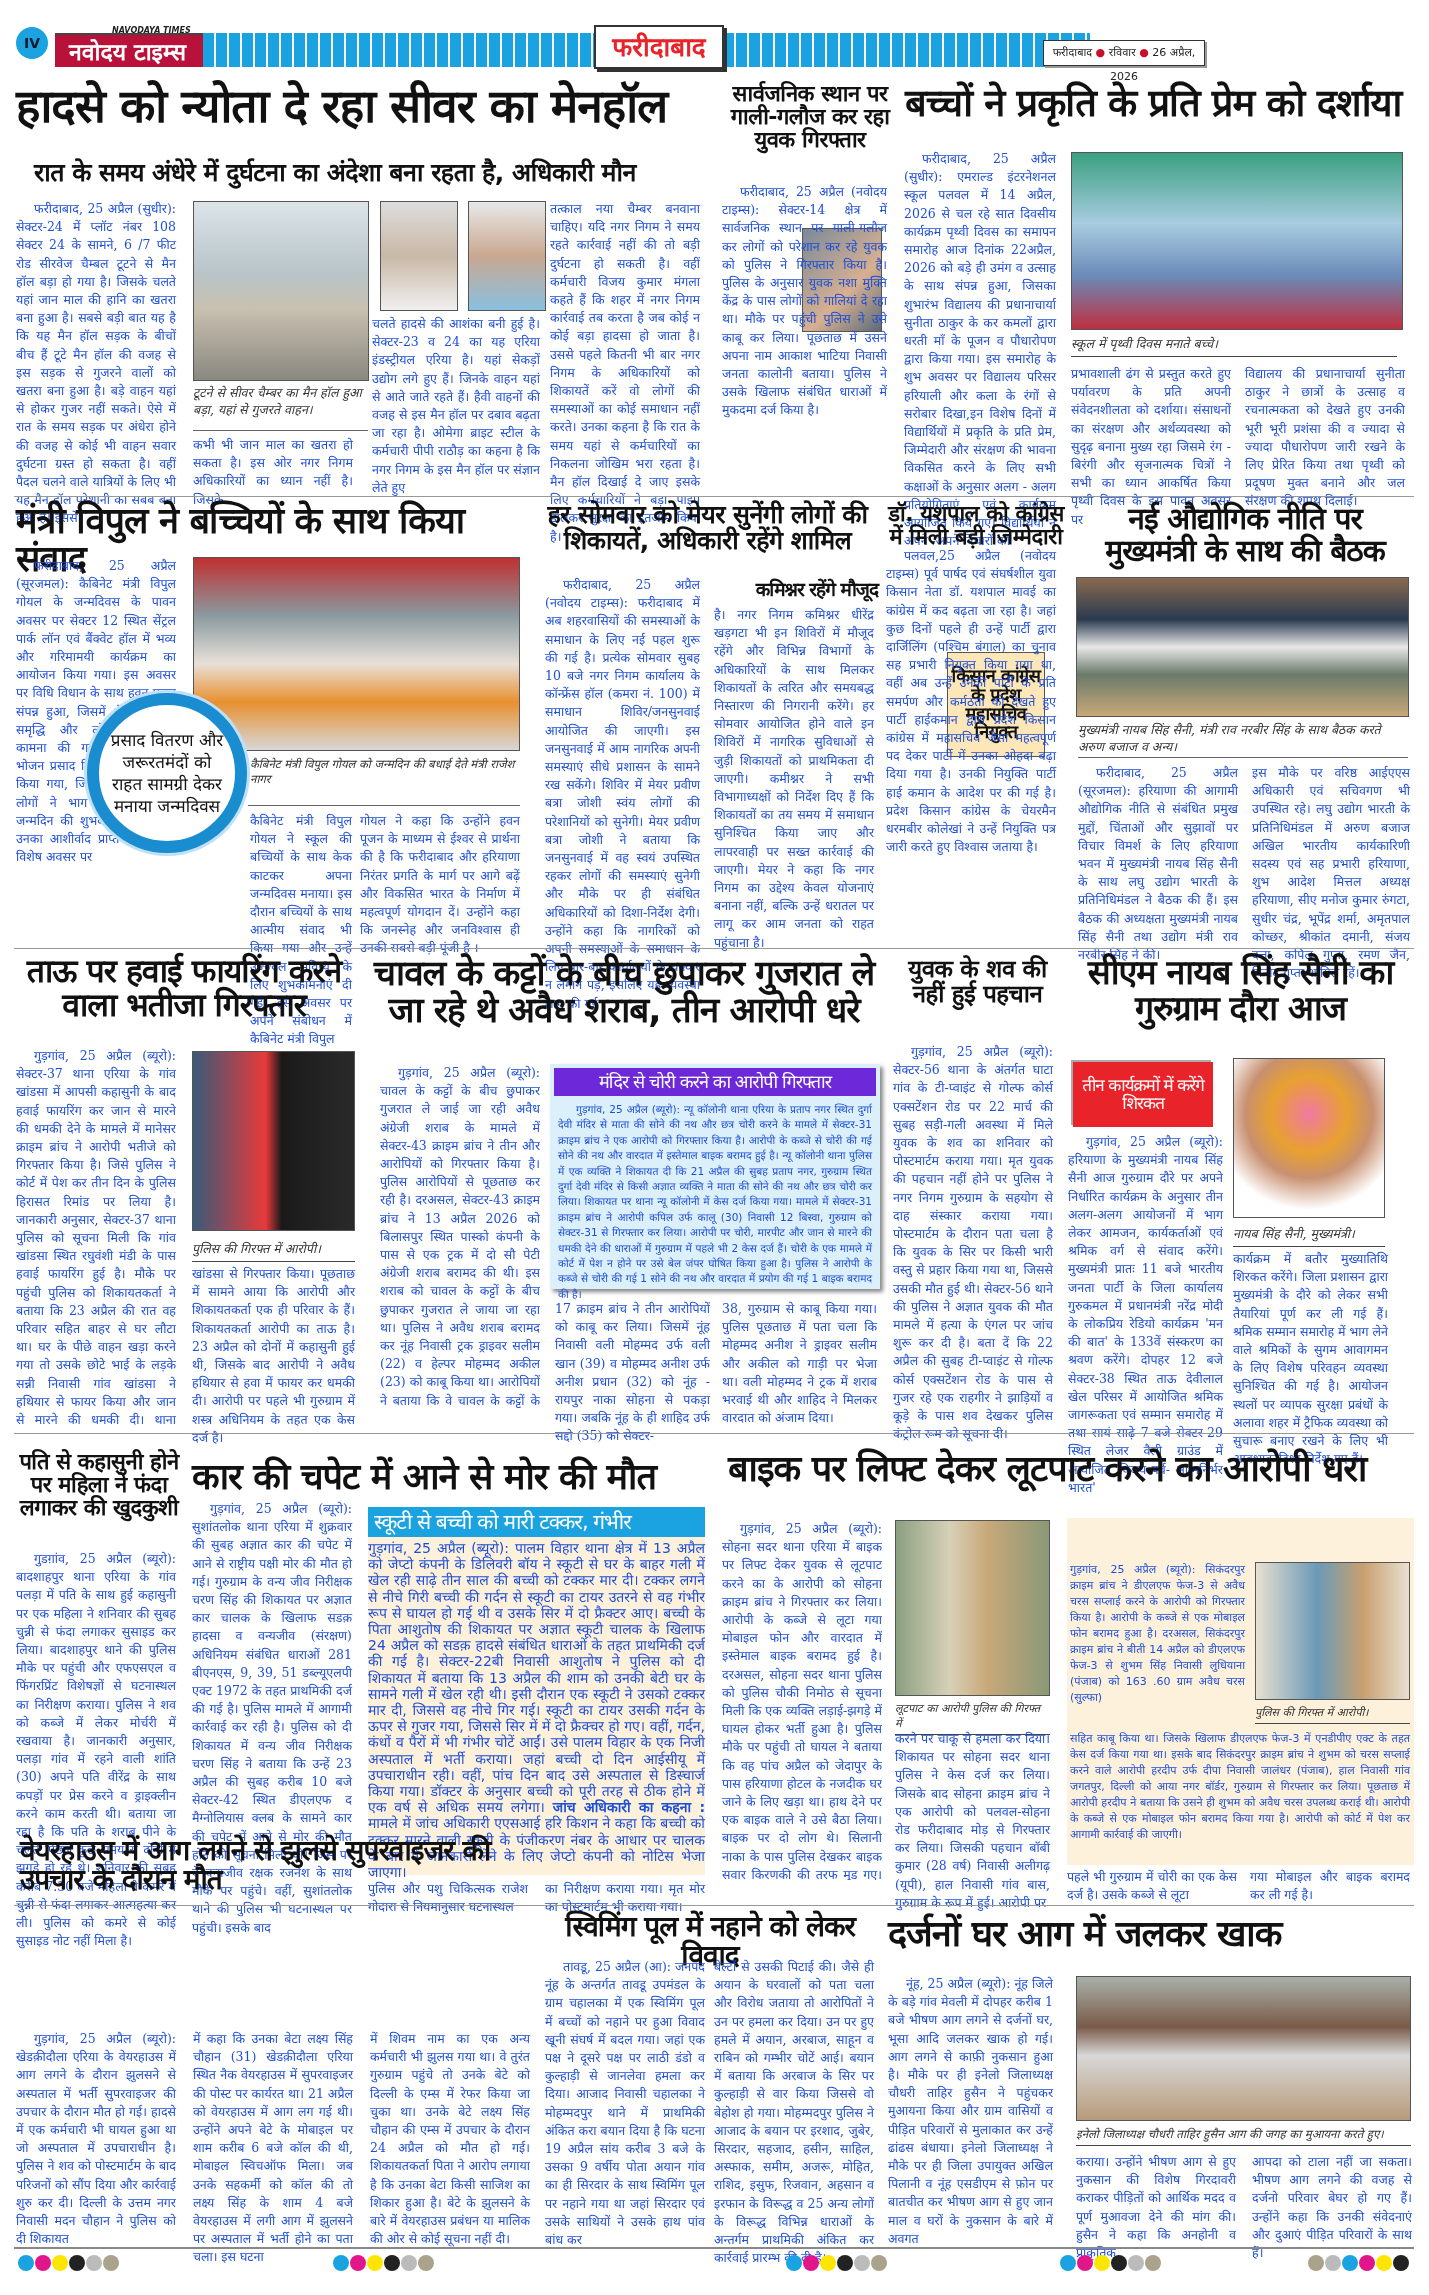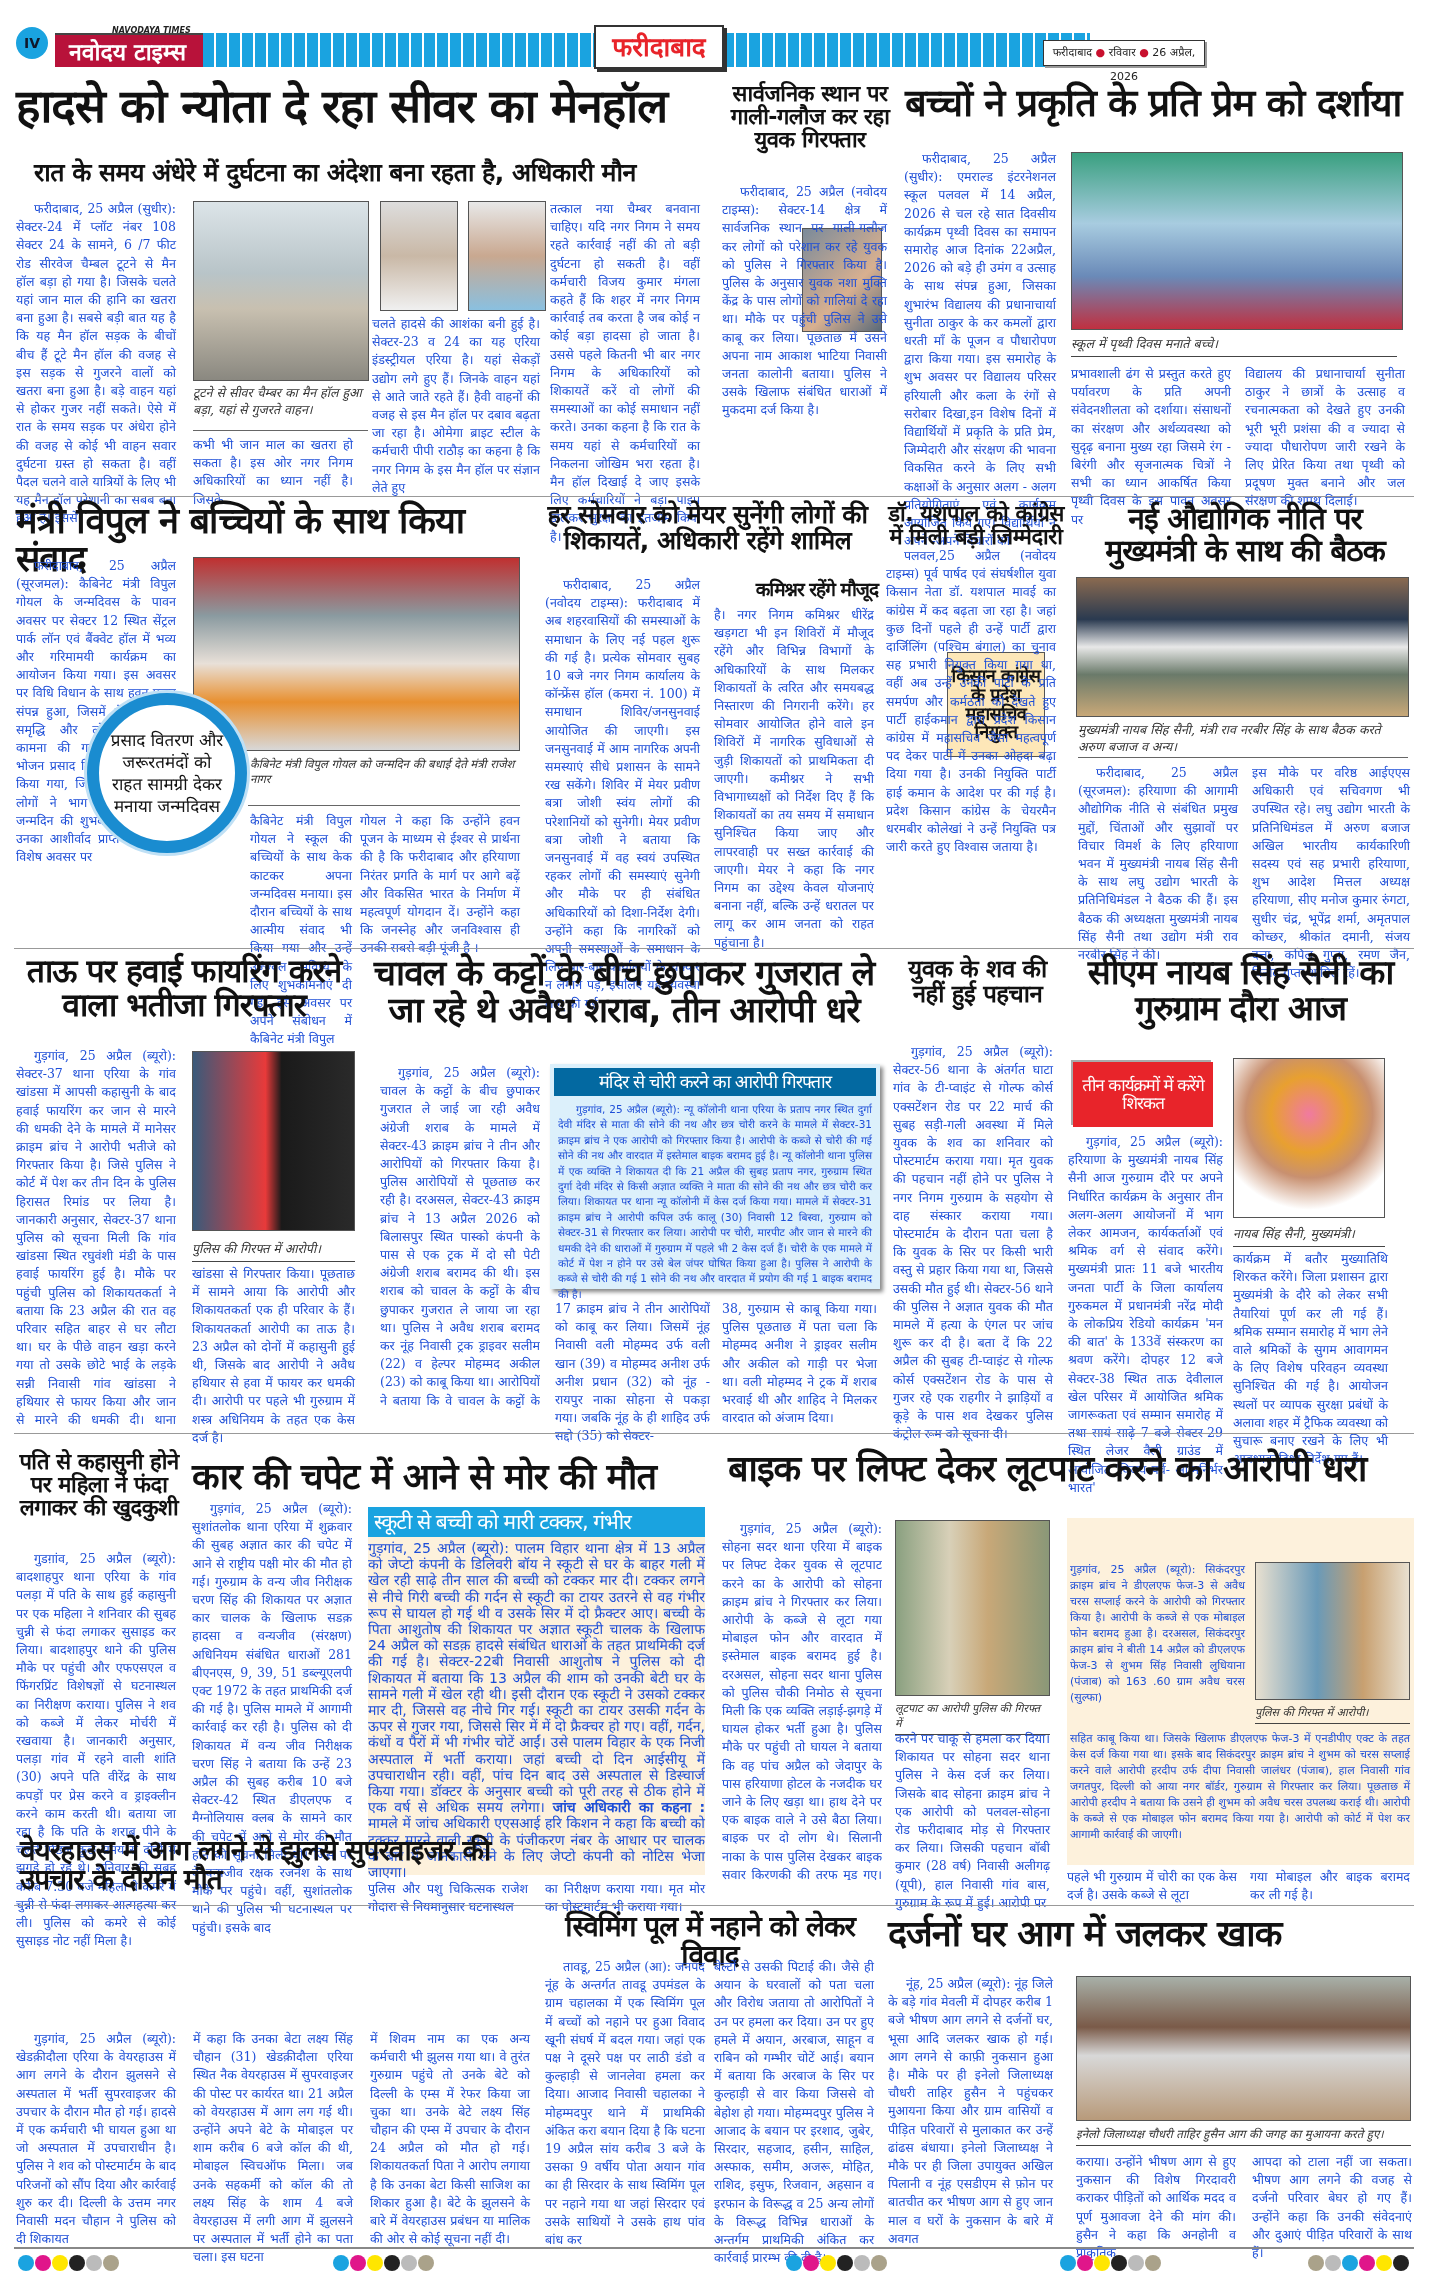--- a/index.html
+++ b/index.html
@@ -110,21 +110,21 @@
   </div>
 <div class="abs photo" style="left:192px;top:1051px;width:163px;height:180px;background:linear-gradient(90deg,#3a5a7a 0,#e83a3a 45%,#1a1a1a 55%,#2a2a2a 100%)"></div>
 <div class="abs cap" style="left:192px;top:1240px;width:163px">पुलिस की गिरफ्त में आरोपी।</div>
 <div class="abs body" style="left:192px;top:1265px;width:163px"><span>खांडसा से गिरफ्तार किया। पूछताछ में सामने आया कि आरोपी और शिकायतकर्ता एक ही परिवार के हैं। शिकायतकर्ता आरोपी का ताऊ है। 23 अप्रैल को दोनों में कहासुनी हुई थी, जिसके बाद आरोपी ने अवैध हथियार से हवा में फायर कर धमकी दी। आरोपी पर पहले भी गुरुग्राम में शस्त्र अधिनियम के तहत एक केस दर्ज है।</span></div>
 
 <div class="abs hl" style="left:368px;top:955px;width:512px;font-size:35px;text-align:center">चावल के कट्टों के बीच छुपाकर गुजरात ले जा रहे थे अवैध शराब, तीन आरोपी धरे</div>
 <div class="abs body" style="left:380px;top:1064px;width:160px;height:345px;overflow:hidden">
     <p>गुड़गांव, 25 अप्रैल (ब्यूरो): चावल के कट्टों के बीच छुपाकर गुजरात ले जाई जा रही अवैध अंग्रेजी शराब के मामले में सेक्टर-43 क्राइम ब्रांच ने तीन और आरोपियों को गिरफ्तार किया है। पुलिस आरोपियों से पूछताछ कर रही है। दरअसल, सेक्टर-43 क्राइम ब्रांच ने 13 अप्रैल 2026 को बिलासपुर स्थित पास्को कंपनी के पास से एक ट्रक में दो सौ पेटी अंग्रेजी शराब बरामद की थी। इस शराब को चावल के कट्टों के बीच छुपाकर गुजरात ले जाया जा रहा था। पुलिस ने अवैध शराब बरामद कर नूंह निवासी ट्रक ड्राइवर सलीम (22) व हेल्पर मोहम्मद अकील (23) को काबू किया था। आरोपियों ने बताया कि वे चावल के कट्टों के बीच शराब छुपाकर अहमदाबाद ले जा रहे थे। इसके लिए उन्हें 20 हजार रुपये मिलने वाले थे। जिसके बाद सेक्टर-</p>
   </div>
 <div class="abs" style="left:550px;top:1064px;width:330px;height:225px;background:#dcf0fb;box-shadow:3px 3px 4px #888">
-  <div class="boxhead hl" style="background:#0369a1;margin:4px;height:28px;line-height:28px;font-size:18px;font-weight:normal">मंदिर से चोरी करने का आरोपी गिरफ्तार</div>
+  <div class="boxhead hl" style="background:#6d28d9;margin:4px;height:28px;line-height:28px;font-size:18px;font-weight:normal">मंदिर से चोरी करने का आरोपी गिरफ्तार</div>
   <div class="body" style="padding:2px 8px;font-family:'DejaVu Sans',sans-serif;font-size:10.5px;line-height:15.4px">
       <p>गुड़गांव, 25 अप्रैल (ब्यूरो): न्यू कॉलोनी थाना एरिया के प्रताप नगर स्थित दुर्गा देवी मंदिर से माता की सोने की नथ और छत्र चोरी करने के मामले में सेक्टर-31 क्राइम ब्रांच ने एक आरोपी को गिरफ्तार किया है। आरोपी के कब्जे से चोरी की गई सोने की नथ और वारदात में इस्तेमाल बाइक बरामद हुई है। न्यू कॉलोनी थाना पुलिस में एक व्यक्ति ने शिकायत दी कि 21 अप्रैल की सुबह प्रताप नगर, गुरुग्राम स्थित दुर्गा देवी मंदिर से किसी अज्ञात व्यक्ति ने माता की सोने की नथ और छत्र चोरी कर लिया। शिकायत पर थाना न्यू कॉलोनी में केस दर्ज किया गया। मामले में सेक्टर-31 क्राइम ब्रांच ने आरोपी कपिल उर्फ कालू (30) निवासी 12 बिस्वा, गुरुग्राम को सेक्टर-31 से गिरफ्तार कर लिया। आरोपी पर चोरी, मारपीट और जान से मारने की धमकी देने की धाराओं में गुरुग्राम में पहले भी 2 केस दर्ज हैं। चोरी के एक मामले में कोर्ट में पेश न होने पर उसे बेल जंपर घोषित किया हुआ है। पुलिस ने आरोपी के कब्जे से चोरी की गई 1 सोने की नथ और वारदात में प्रयोग की गई 1 बाइक बरामद की है।</p>
     </div>
 </div>
 <div class="abs body" style="left:555px;top:1300px;width:155px"><span>17 क्राइम ब्रांच ने तीन आरोपियों को काबू कर लिया। जिसमें नूंह निवासी वली मोहम्मद उर्फ वली खान (39) व मोहम्मद अनीश उर्फ अनीश प्रधान (32) को नूंह - रायपुर नाका सोहना से पकड़ा गया। जबकि नूंह के ही शाहिद उर्फ सद्दो (35) को सेक्टर-</span></div>
 <div class="abs body" style="left:722px;top:1300px;width:155px"><span>38, गुरुग्राम से काबू किया गया। पुलिस पूछताछ में पता चला कि मोहम्मद अनीश ने ड्राइवर सलीम और अकील को गाड़ी पर भेजा था। वली मोहम्मद ने ट्रक में शराब भरवाई थी और शाहिद ने मिलकर वारदात को अंजाम दिया।</span></div>
 
 <div class="abs hl" style="left:895px;top:957px;width:165px;font-size:24px;text-align:center;letter-spacing:-0.5px">युवक के शव की नहीं हुई पहचान</div>
 <div class="abs body" style="left:893px;top:1043px;width:160px">
     <p>गुड़गांव, 25 अप्रैल (ब्यूरो): सेक्टर-56 थाना के अंतर्गत घाटा गांव के टी-प्वाइंट से गोल्फ कोर्स एक्सटेंशन रोड पर 22 मार्च की सुबह सड़ी-गली अवस्था में मिले युवक के शव का शनिवार को पोस्टमार्टम कराया गया। मृत युवक की पहचान नहीं होने पर पुलिस ने नगर निगम गुरुग्राम के सहयोग से दाह संस्कार कराया गया। पोस्टमार्टम के दौरान पता चला है कि युवक के सिर पर किसी भारी वस्तु से प्रहार किया गया था, जिससे उसकी मौत हुई थी। सेक्टर-56 थाने की पुलिस ने अज्ञात युवक की मौत मामले में हत्या के एंगल पर जांच शुरू कर दी है। बता दें कि 22 अप्रैल की सुबह टी-प्वाइंट से गोल्फ कोर्स एक्सटेंशन रोड के पास से गुजर रहे एक राहगीर ने झाड़ियों व कूड़े के पास शव देखकर पुलिस कंट्रोल रूम को सूचना दी।</p>

